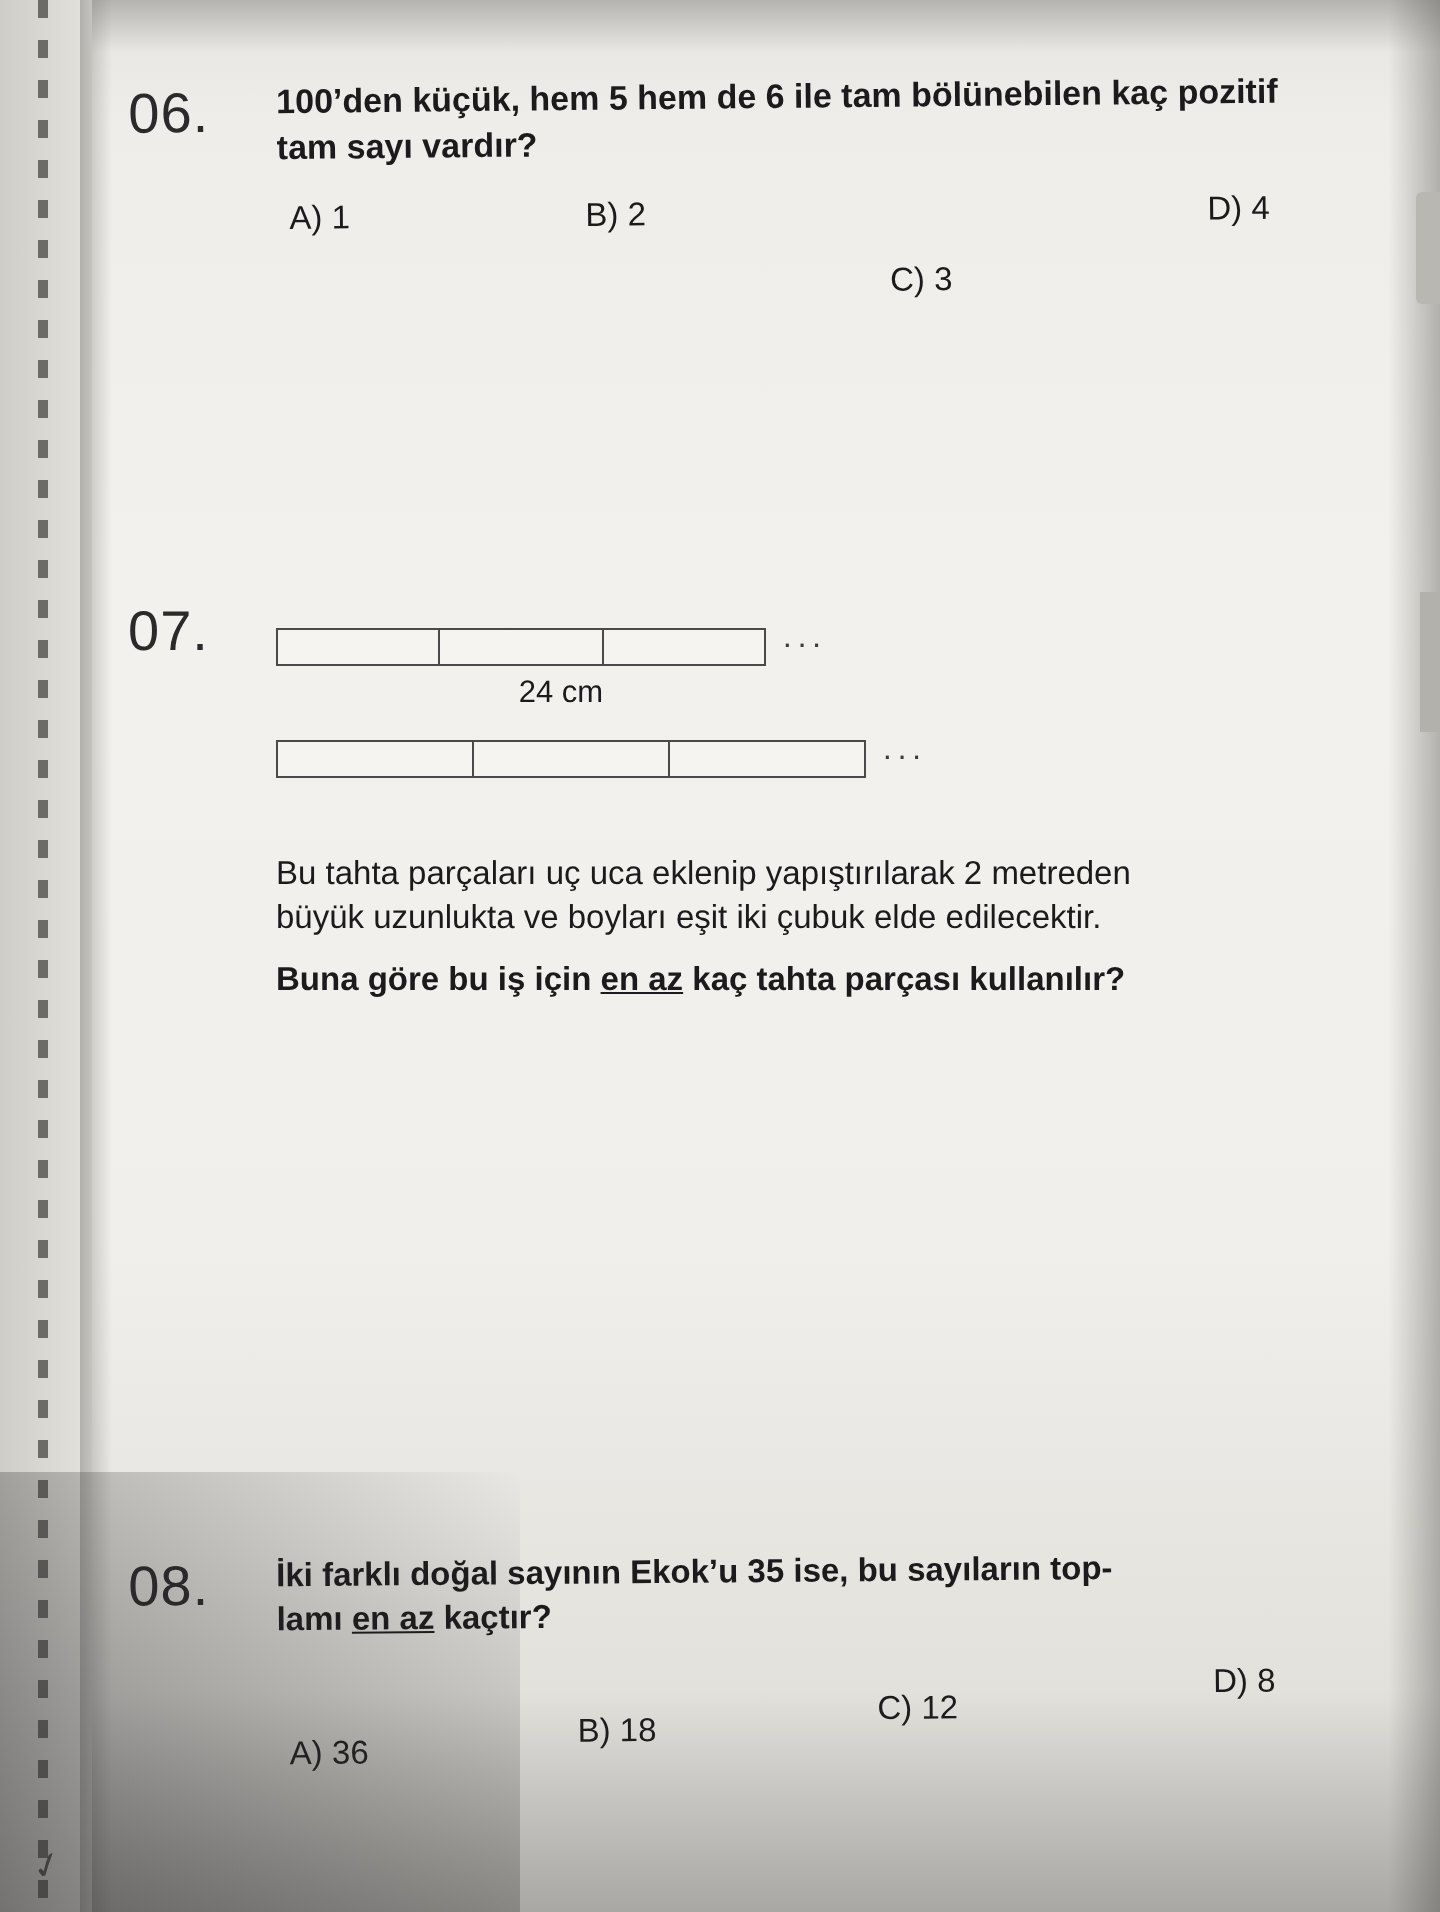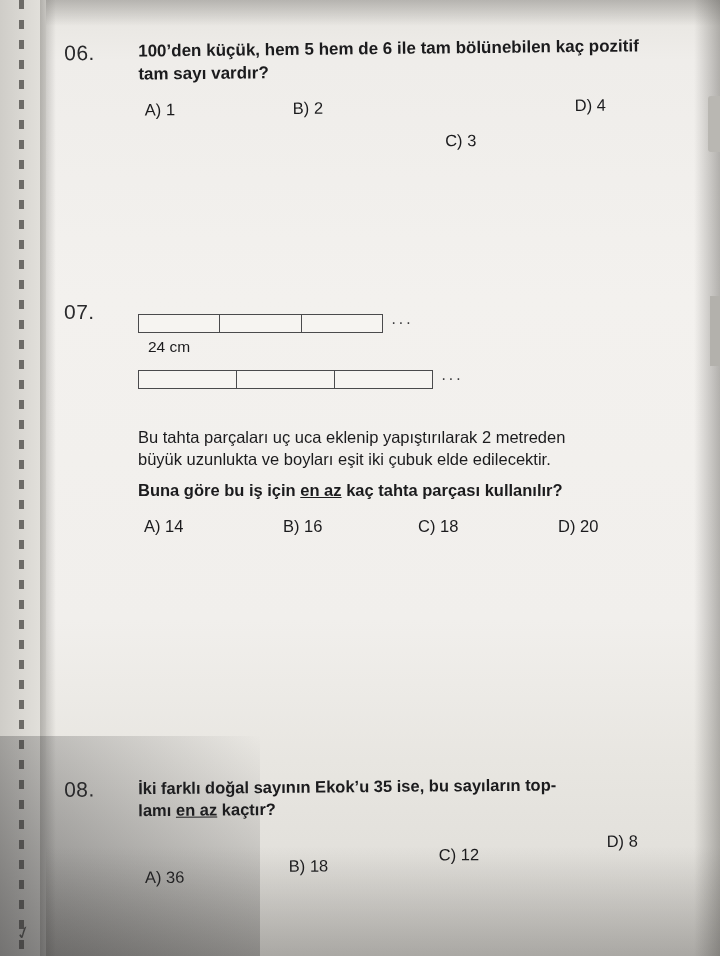--- a/index.html
+++ b/index.html
@@ -140,21 +140,21 @@
     height: 956px;
   }
   .question {
     position: absolute;
     color: #1d1d1f;
   }
   .qnum {
     position: absolute;
     left: 0;
     top: 0;
-    font-size: 21px;
+    font-size: 28px;
     color: #2a2a2c;
     letter-spacing: .5px;
   }
   .qbody {
     position: absolute;
     left: 74px;
     top: 0;
     width: 560px;
   }
   .qtext {
@@ -174,21 +174,21 @@
   .opt { position: absolute; top: 0; white-space: nowrap; }
 
   
   #q6 { left: 18px; top: 38px; width: 640px; transform: rotate(-0.6deg); }
   #q6 .qbody { width: 530px; }
   #q6 .qtext { font-weight: bold; font-size: 17px; }
   #q6 .options { margin-top: 14px; }
   #q6 .opt-a { left: 6px; }
   #q6 .opt-b { left: 154px; }
   #q6 .opt-c { left: 306px; margin-top: 34px; }
-  #q6 .opt-d { left: 436px; }
+  #q6 .opt-d { left: 465px; }
 
   #q7 { left: 18px; top: 300px; width: 640px; }
   #q7 .qbody { width: 555px; }
   #q7 .options { margin-top: 16px; }
   #q7 .opt-a { left: 6px; }
   #q7 .opt-b { left: 145px; }
   #q7 .opt-c { left: 280px; }
   #q7 .opt-d { left: 420px; }
 
   #q8 { left: 18px; top: 775px; width: 640px; transform: rotate(-0.5deg); }
@@ -222,20 +222,21 @@
     top: 2px;
     font-size: 16px;
     letter-spacing: 2px;
     color: #3c3c3e;
   }
   .bar-label {
     margin-top: 5px;
     font-size: 15.5px;
     color: #1b1b1d;
     padding-left: 10px;
+    text-align: center;
   }
   #bar1 { top: 0; }
   #bar2 { top: 56px; }
 </style>
 </head>
 <body>
 
 <div class="page">
   <div class="paper"></div>
   <div class="top-shadow"></div>
@@ -302,38 +303,20 @@
             </div>
           </div>
         </div>
 
         <div class="qtext">Bu tahta parçaları uç uca eklenip yapıştırılarak 2 metreden</div>
         <div class="qtext">büyük uzunlukta ve boyları eşit iki çubuk elde edilecektir.</div>
         <div class="qtext bold" style="margin-top:8px;">
           <span>Buna göre bu iş için </span><span class="uline">en az</span><span> kaç tahta parçası kullanılır?</span>
         </div>
 
-        <div class="options">
-          <span class="opt opt-a">
-            <span>A)</span>
-            <span>14</span>
-          </span>
-          <span class="opt opt-b">
-            <span>B)</span>
-            <span>16</span>
-          </span>
-          <span class="opt opt-c">
-            <span>C)</span>
-            <span>18</span>
-          </span>
-          <span class="opt opt-d">
-            <span>D)</span>
-            <span>20</span>
-          </span>
-        </div>
       </div>
     </div>
 
     <div class="question" id="q8">
       <div class="qnum">08.</div>
       <div class="qbody">
         <div class="qtext bold">İki farklı doğal sayının Ekok’u 35 ise, bu sayıların top-</div>
         <div class="qtext bold">
           <span>lamı </span><span class="uline">en az</span><span> kaçtır?</span>
         </div>

